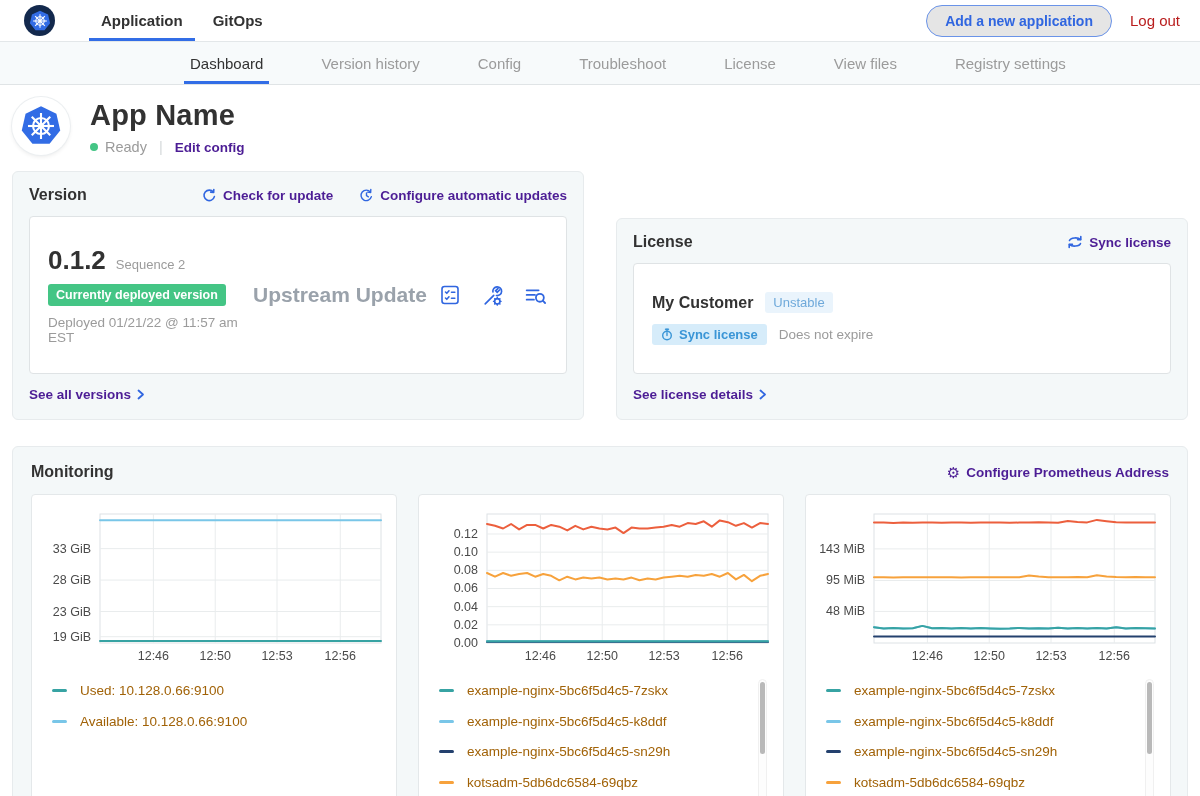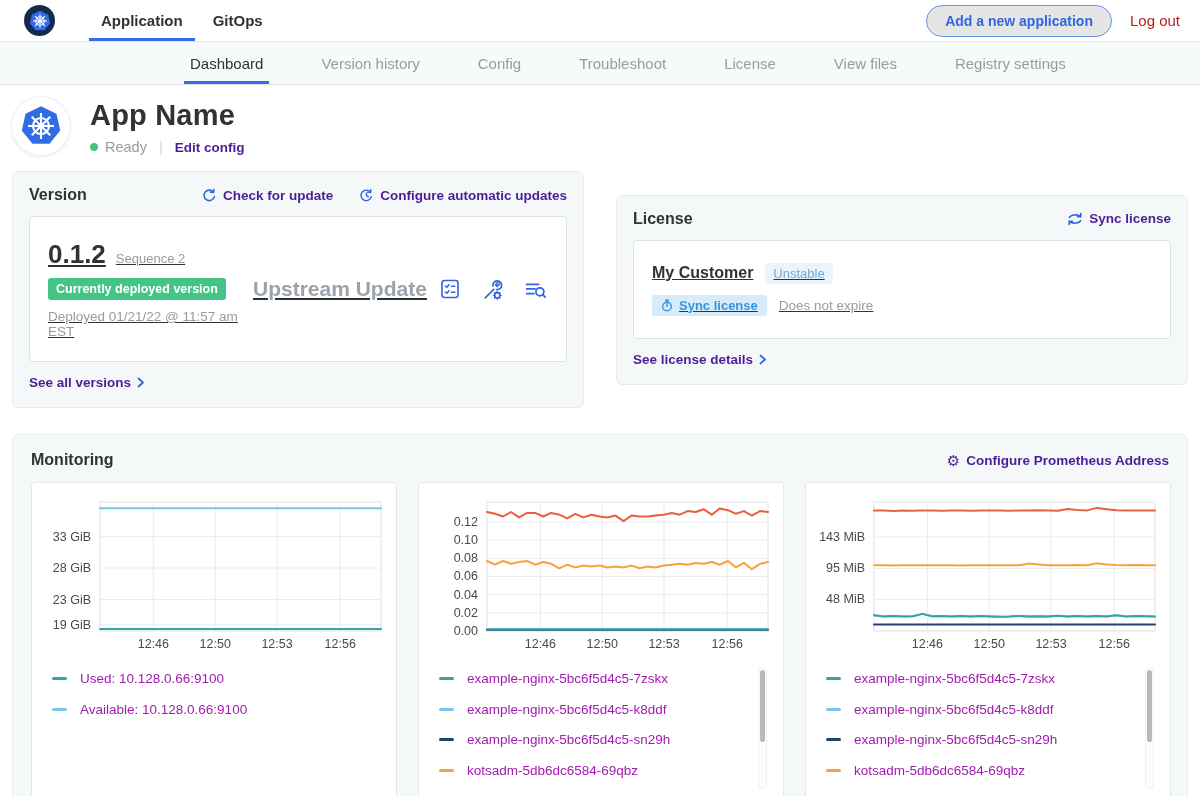--- a/index.html
+++ b/index.html
@@ -27,27 +27,27 @@
   .app-icon { width:58px; height:58px; border-radius:50%; background:#fff; box-shadow:0 0 0 1px #eceff1, 0 2px 4px rgba(0,0,0,.08); display:flex; align-items:center; justify-content:center; margin-right:20px; }
   .app-title { font-size:29px; font-weight:700; letter-spacing:.2px; margin-top:2px; }
   .app-status-row { display:flex; align-items:center; margin-top:7px; font-size:14.5px; }
   .status-dot { width:8px; height:8px; border-radius:50%; background:#44c585; margin-right:7px; }
   .status-text { color:#9b9b9b; }
   .status-sep { color:#d5d9db; margin:0 12px; }
   .link { color:#4c1d95; font-weight:700; font-size:13.5px; cursor:pointer; display:inline-flex; align-items:center; gap:6px; }
   .edit-config { font-size:13.5px; }
 
   
-  .cards-row { display:flex; gap:32px; padding:12px 12px 0 12px; align-items:center; }
+  .cards-row { display:flex; gap:32px; padding:12px 12px 0 12px; align-items:flex-end; }
   .panel { background:#f4f8f9; border:1px solid #e7ebed; border-radius:6px; padding:14px 16px 16px 16px; }
   .panel-half { width:576px; }
   .panel-head { display:flex; align-items:center; justify-content:space-between; }
   .panel-title { font-size:16px; font-weight:700; }
   .panel-head-links { display:flex; gap:26px; }
-  .inner-card { background:#fff; border:1px solid #dfe3e5; border-radius:4px; margin-top:12px; padding:22px 18px;text-decoration:underline; }
+  .inner-card { background:#fff; border:1px solid #dfe3e5; border-radius:4px; margin-top:12px; padding:28px 18px; }
 
   
   .version-card-body { display:flex; align-items:center; }
   .version-left { width:205px; }
   .version-number-row { display:flex; align-items:baseline; gap:10px; }
   .version-number { font-size:26px; font-weight:700; }
   .sequence { font-size:13px; color:#9b9b9b; }
   .deployed-badge { display:inline-block; background:#44c585; color:#fff; font-size:12.5px; font-weight:700; border-radius:3px; padding:4px 8px; margin-top:8px; }
   .deployed-date { font-size:13.5px; color:#9b9b9b; margin-top:9px; }
   .upstream { font-size:21px; font-weight:700; color:#9aa2ab; flex:1; }
@@ -61,21 +61,21 @@
   .badge-light { background:#eaf4fc; color:#6fa9da; font-size:13px; border-radius:3px; padding:3px 8px; }
   .license-row2 { display:flex; align-items:center; gap:12px; margin-top:11px; }
   .badge-trial { background:#d6ecfa; color:#3a95d6; font-size:13px; font-weight:700; border-radius:3px; padding:3px 9px; display:inline-flex; align-items:center; gap:6px; }
   .no-expire { font-size:13.5px; color:#9b9b9b; }
 
   
   .monitoring { margin:26px 12px 0 12px; padding:16px 18px 18px 18px; }
   .charts-row { display:flex; gap:21px; margin-top:13px; }
   .chart-card { background:#fff; border:1px solid #e4e8ea; border-radius:4px; width:366px; height:348px; padding:12px 12px 0 6px; position:relative; }
   .chart-legend { list-style:none; margin:16px 0 0 14px; }
-  .chart-legend li { display:flex; align-items:center; margin-bottom:15.5px; font-size:13.5px; color:#a21caf; }
+  .chart-legend li { display:flex; align-items:center; margin-bottom:15.5px; font-size:13.5px; color:#a16207; }
   .legend-swatch { width:15px; height:3px; border-radius:2px; margin-right:13px; flex:0 0 auto; }
   .chart-title { position:absolute; left:0; right:0; bottom:14px; text-align:center; font-size:14.5px; font-weight:700; color:#323232; }
   .legend-scrollbar { position:absolute; right:16px; top:184px; width:9px; height:122px; background:#fdfdfd; border:1px solid #f0f0f0; border-radius:5px; }
   .legend-scroll-thumb { position:absolute; top:2px; left:1px; width:5px; height:72px; background:#b9b9b9; border-radius:3px; cursor:pointer; }
 
   .chart-svg text { font-family:"Liberation Sans","DejaVu Sans",sans-serif; }
   .gear-glyph { font-size:15px; line-height:1; }
 </style>
 </head>
 <body>

